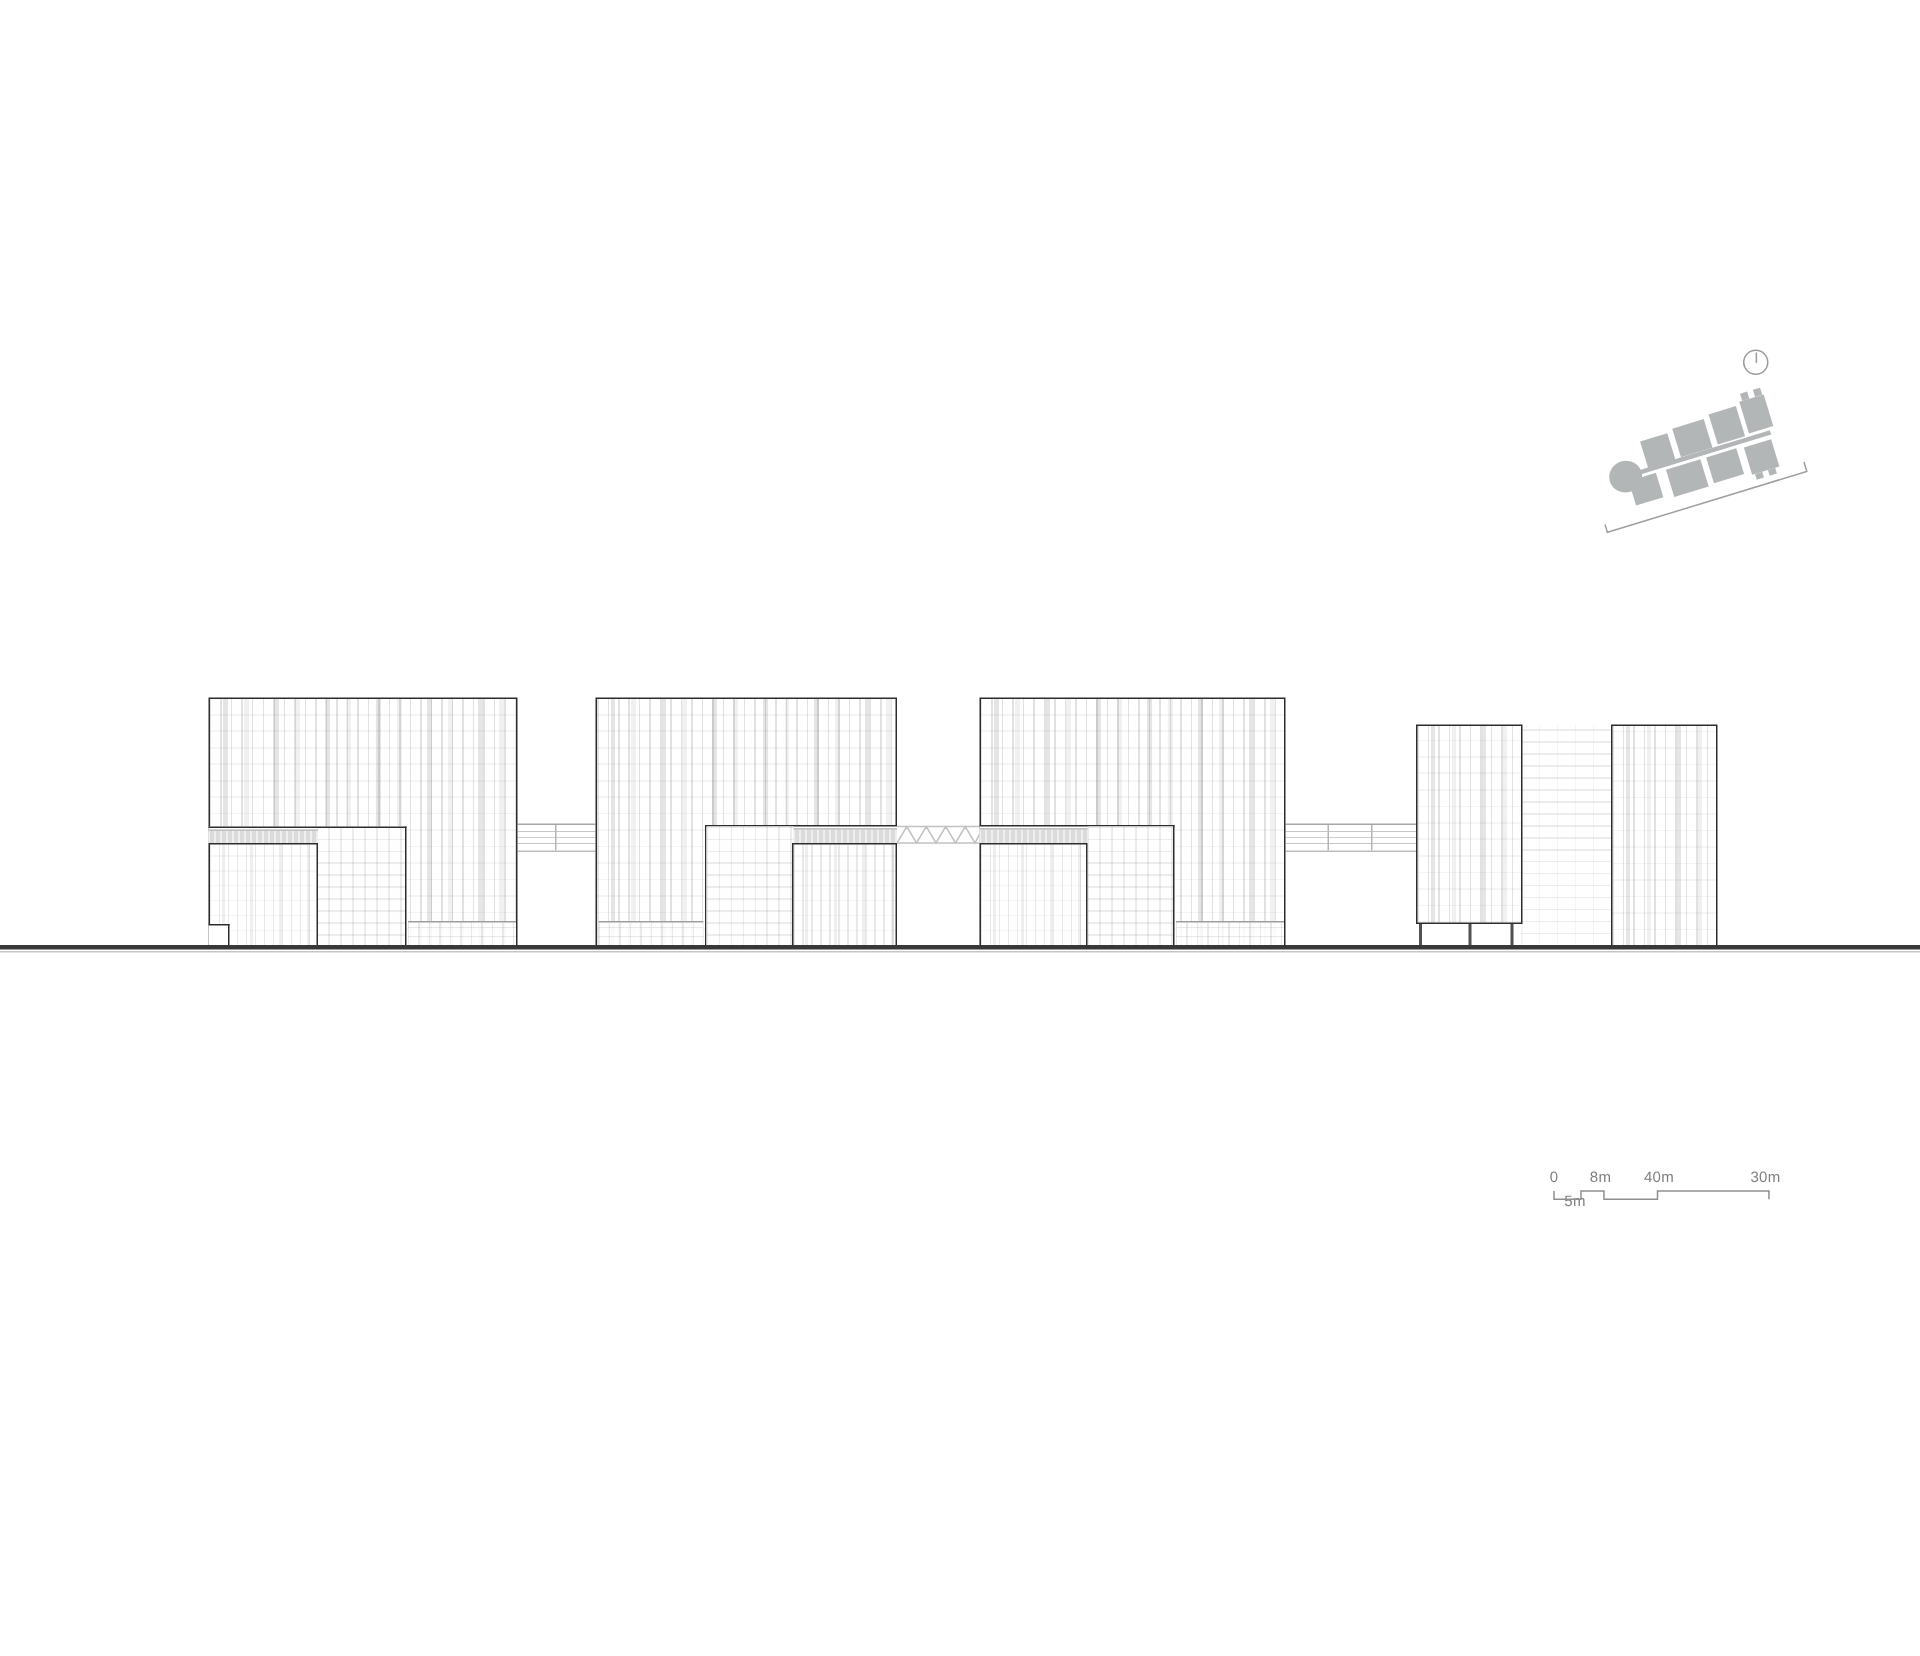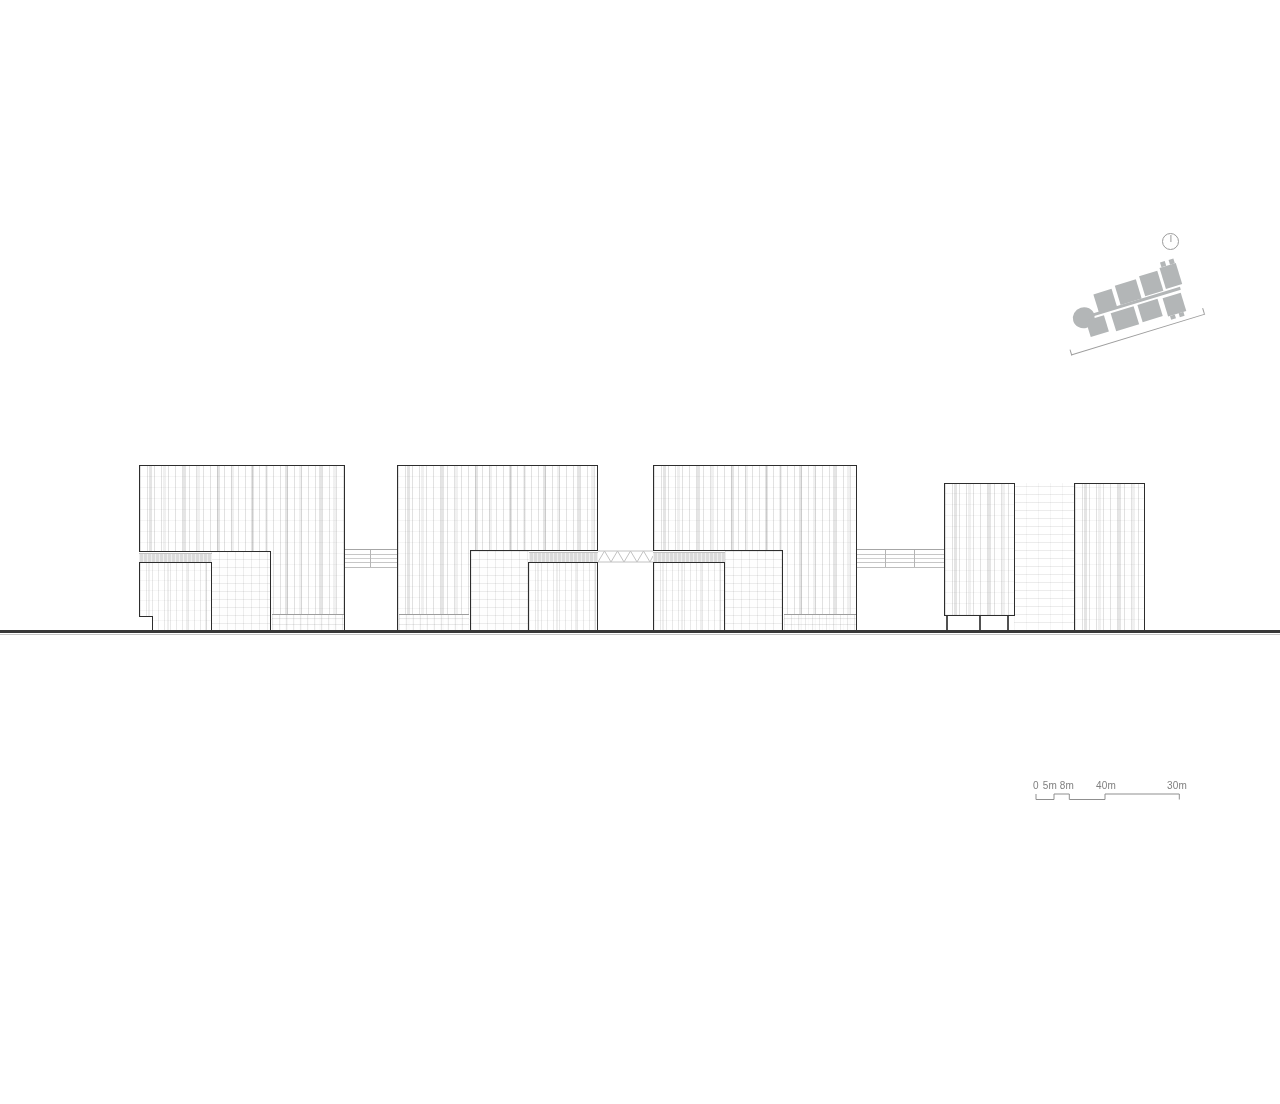--- a/index.html
+++ b/index.html
@@ -141,21 +141,21 @@
   <div class="abs leg" style="left:946px;top:616px;width:2px;height:15px;z-index:3;"></div>
   <div class="abs leg" style="left:979px;top:616px;width:2px;height:15px;z-index:3;"></div>
   <div class="abs leg" style="left:1007px;top:616px;width:2px;height:15px;z-index:3;"></div>
   <div class="abs facade outline" style="left:1074px;top:483px;width:71px;height:149px;z-index:2;"></div>
 
   <div class="abs ground" style="left:0;top:630px;width:1280px;height:2.5px;z-index:6;"></div>
   <div class="abs ground-shadow" style="left:0;top:634px;width:1280px;height:1px;z-index:6;"></div>
 
   <div>
     <span class="scale-label" style="left:1036px;">0</span>
-    <span class="scale-label" style="left:1050px;">5m</span>
+    <span class="scale-label" style="left:1050px;margin-top:16px;">5m</span>
     <span class="scale-label" style="left:1067px;">8m</span>
     <span class="scale-label" style="left:1106px;">40m</span>
     <span class="scale-label" style="left:1177px;">30m</span>
     <svg class="abs" style="left:1030px;top:789px;" width="160" height="14" viewBox="0 0 160 14">
       <polyline points="6,5 6,10.5 24,10.5 24,5 39.3,5 39.3,10.5 75,10.5 75,5 149.3,5 149.3,10.5" fill="none" stroke="#8f8f8f" stroke-width="1"></polyline>
     </svg>
   </div>
 
 </div>
 

